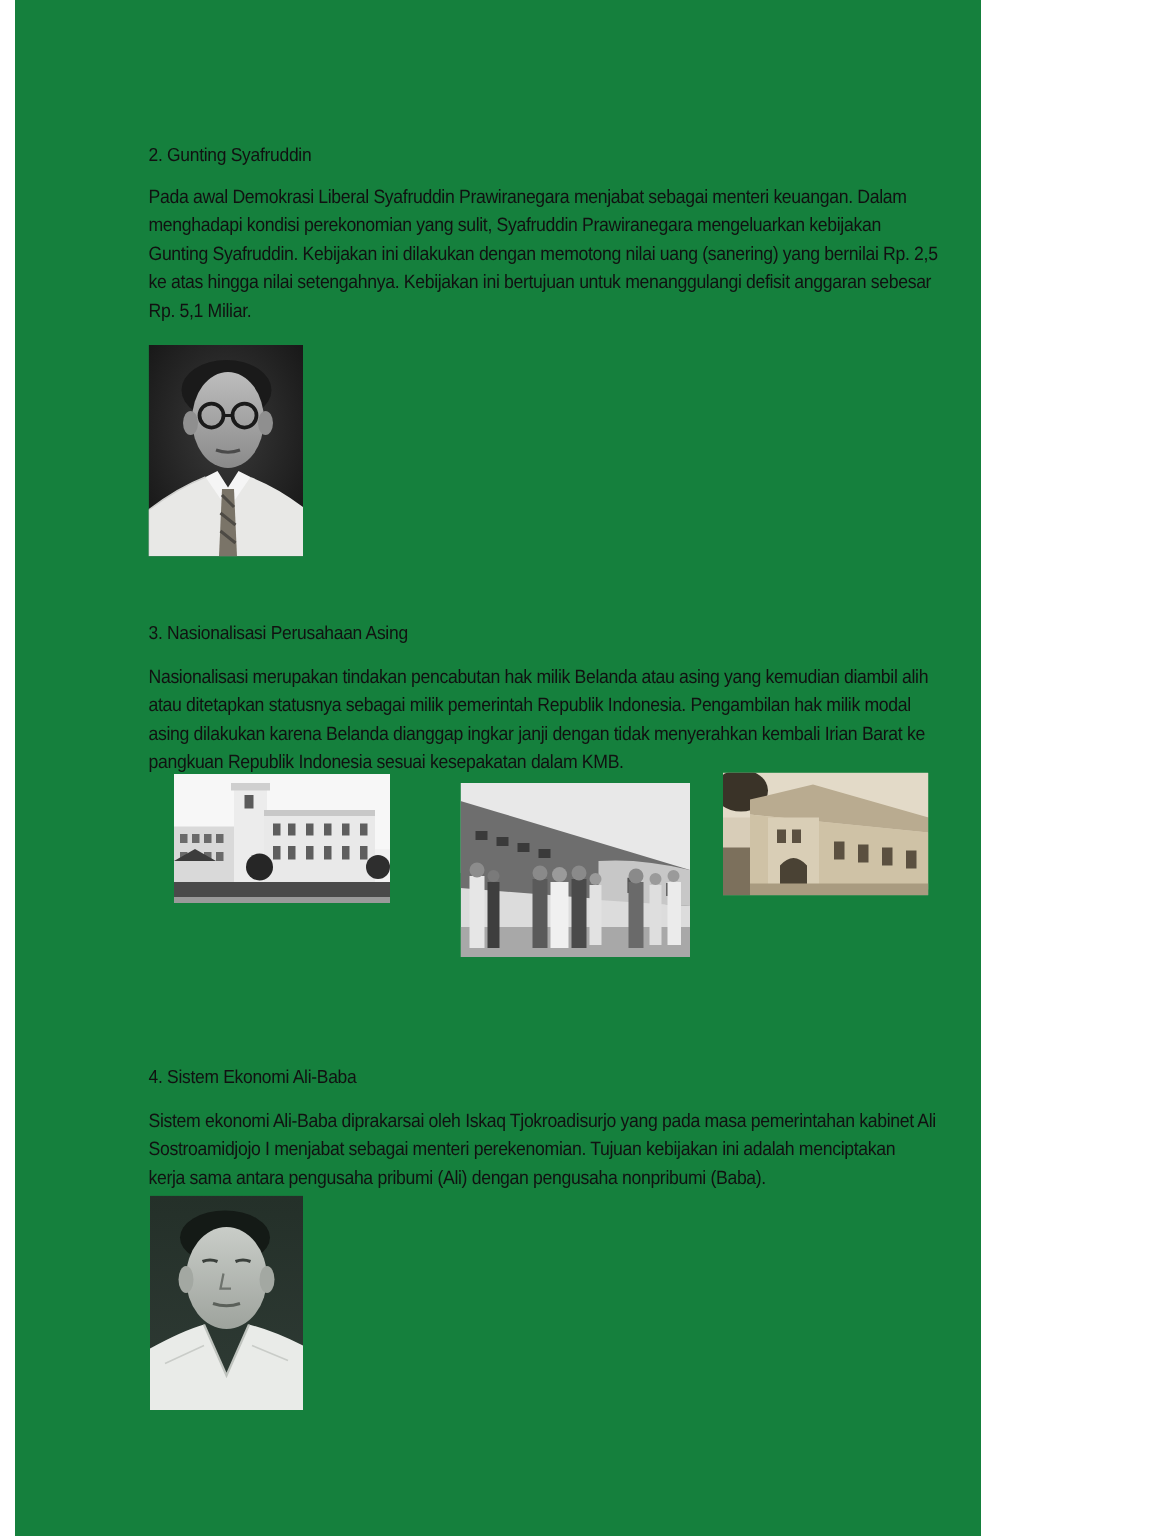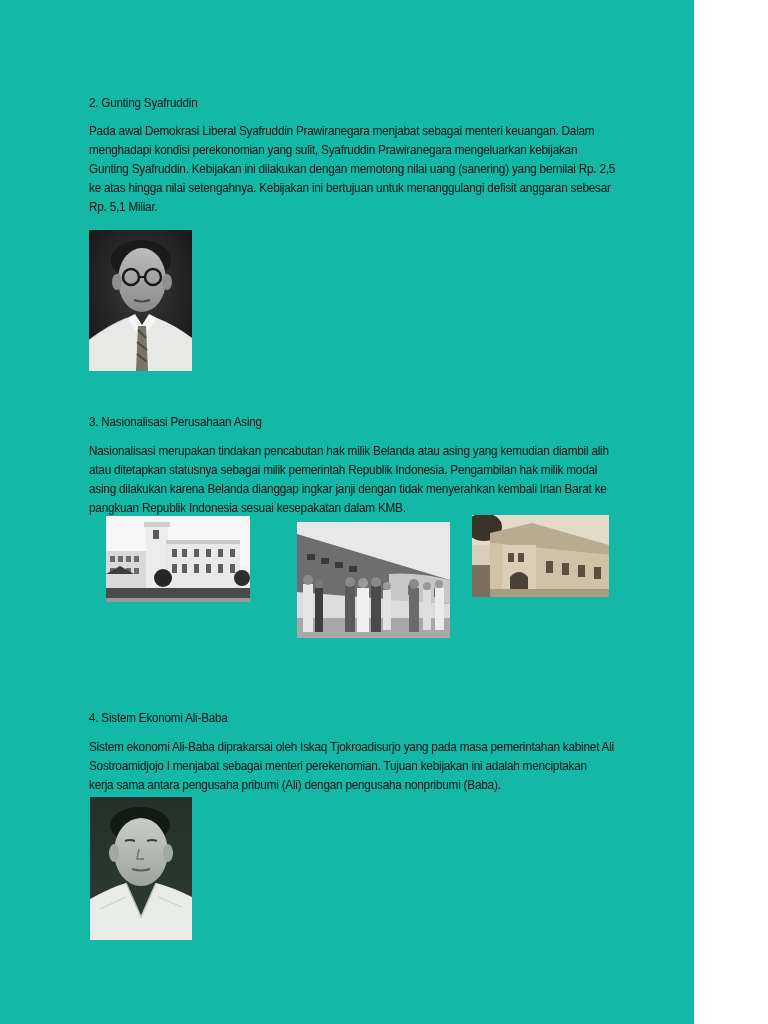--- a/index.html
+++ b/index.html
@@ -10,23 +10,23 @@
     body {
       width: 768px;
       height: 1024px;
       position: relative;
       overflow: hidden;
       font-family: "Liberation Sans", "DejaVu Sans", sans-serif;
       color: #111111;
     }
     .page {
       position: absolute;
-      left: 0; top: 0;
-      width: 694px; height: 1024px;
-      background: #14b8a6;
+      left: 10px; top: 0;
+      width: 644px; height: 1024px;
+      background: #15803d;
     }
     .heading {
       position: absolute;
       left: 89px;
       font-size: 12.5px;
       letter-spacing: -0.2px;
       line-height: 16px;
       white-space: nowrap;
       transform: scaleX(0.93);
       transform-origin: left top;

